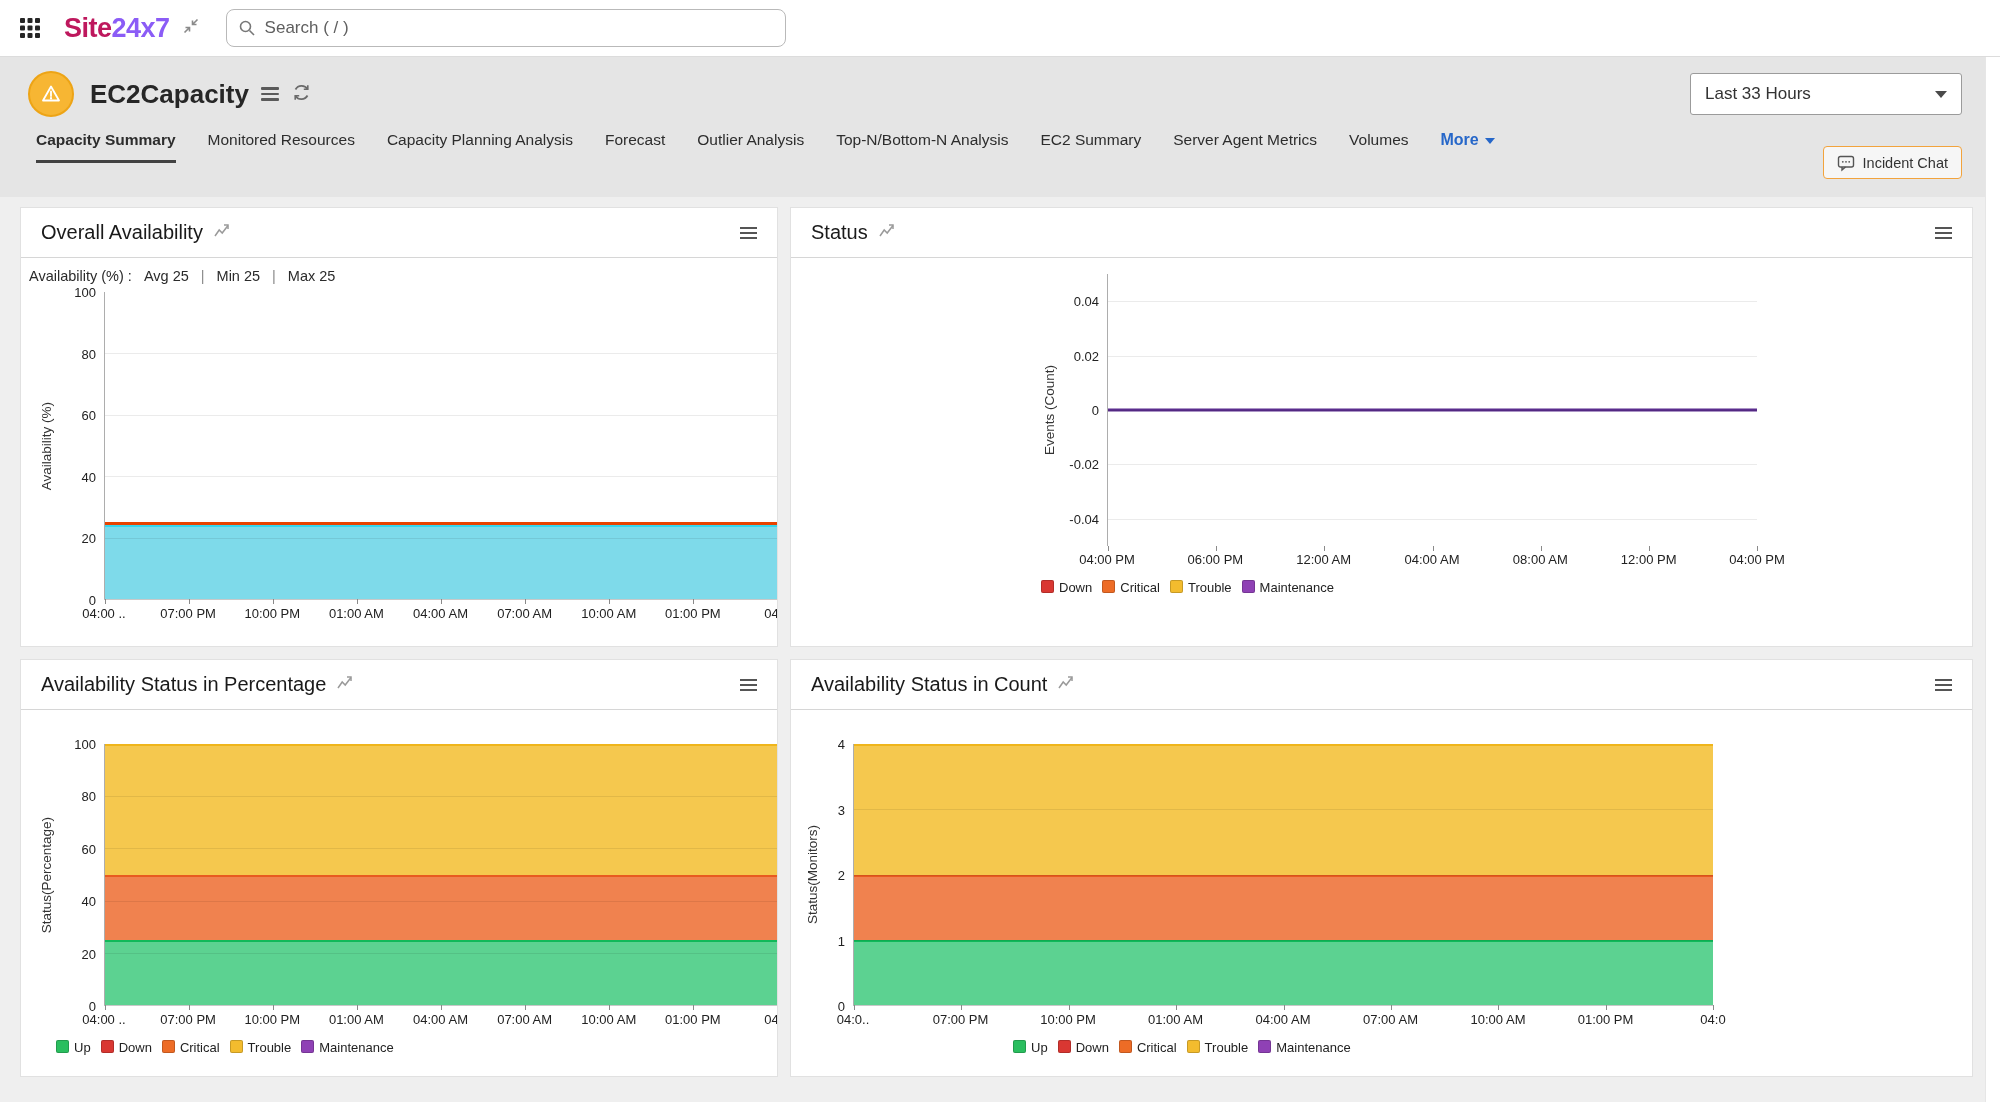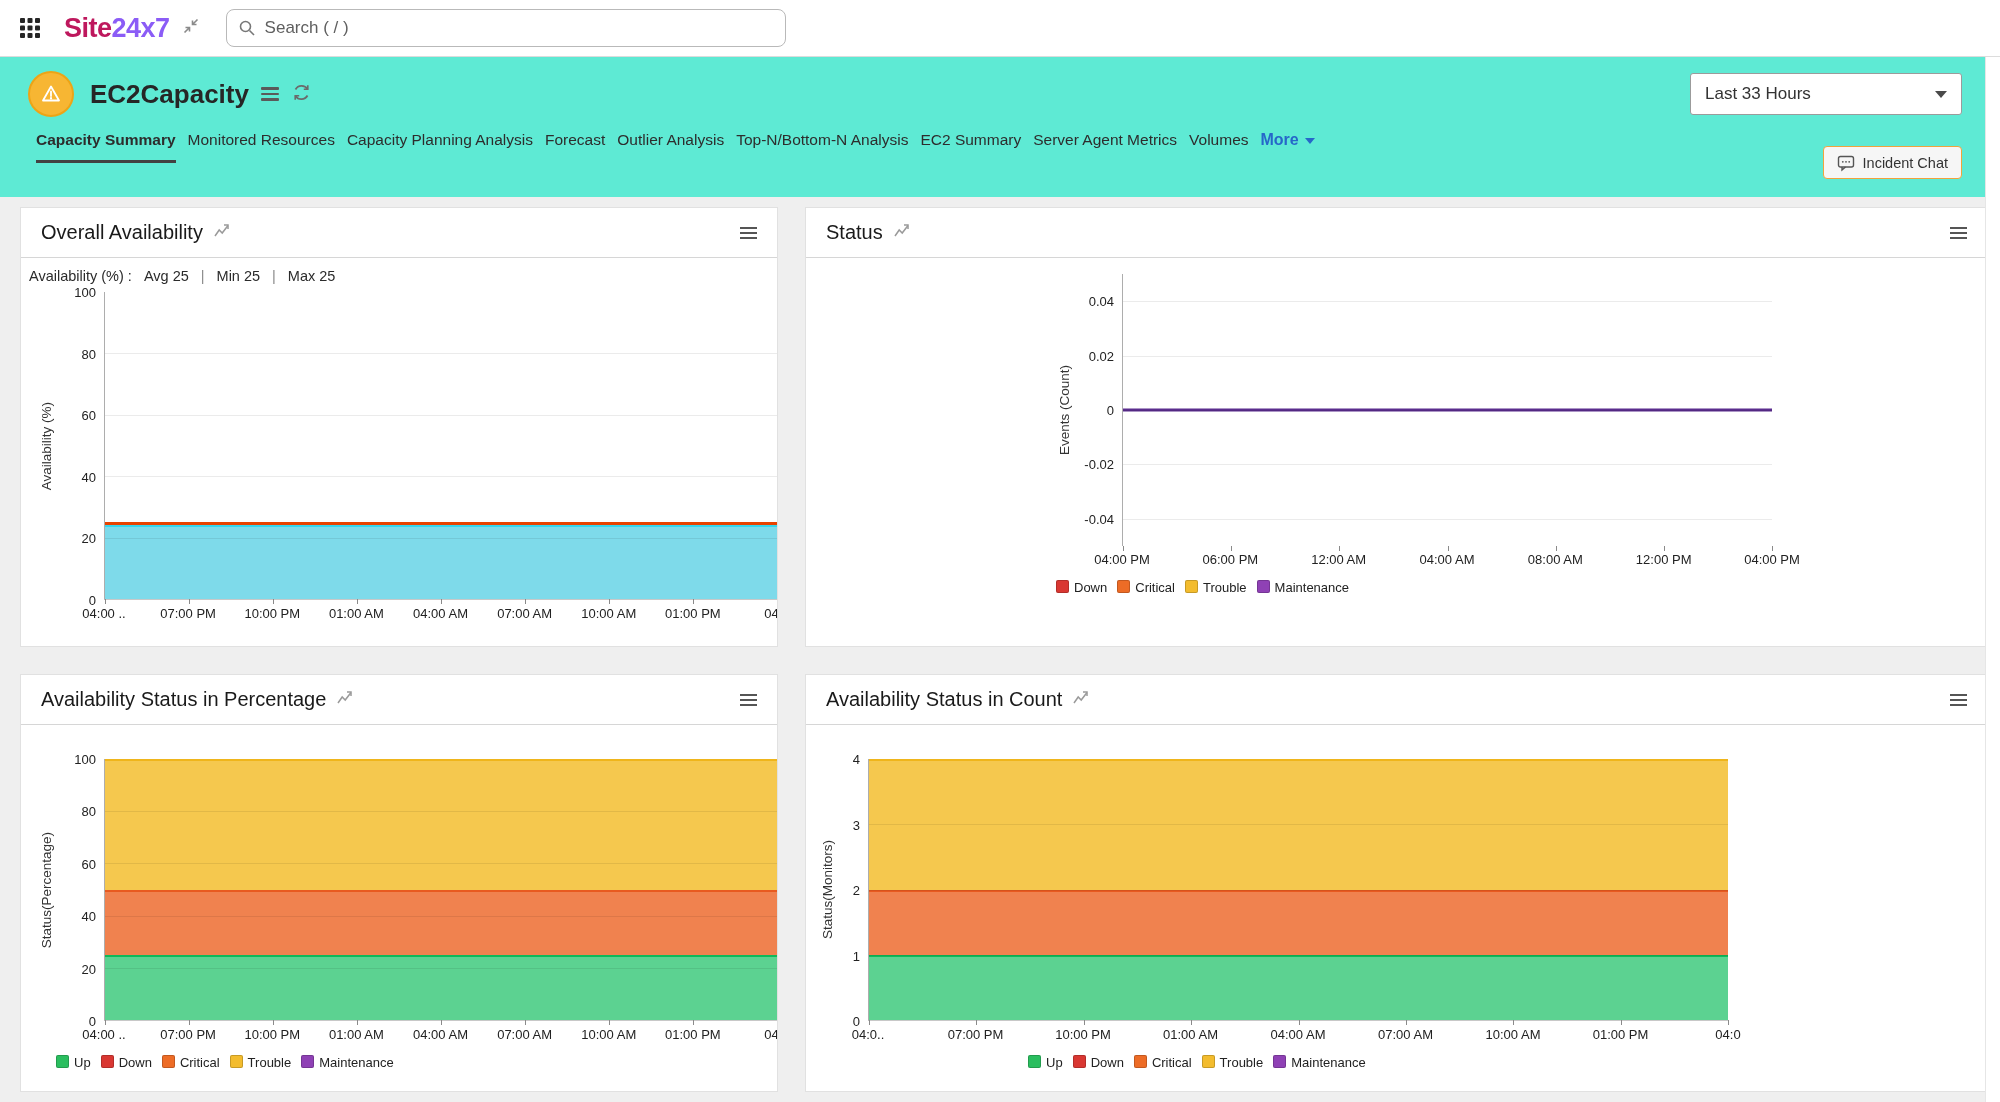--- a/index.html
+++ b/index.html
@@ -15,21 +15,21 @@
   .logo .dark  { color:#8b5cf6; }
   .collapse-icon { margin-left:12px; cursor:pointer; }
   .search-wrap { position:relative; margin-left:26px; }
   .search-wrap input { width:560px; height:38px; border:1px solid #b9b9b9; border-radius:8px;
             padding:0 12px 0 38px; font-size:17px; color:#333; outline:none; background:#fff;
             font-family:"Liberation Sans", sans-serif; }
   .search-wrap input::placeholder { color:#5f5f5f; }
   .search-icon { position:absolute; left:11px; top:9px; }
 
   
-  .page-head { position:relative; background:#5eead4; padding:14px 38px 0 28px; height:140px; }
+  .page-head { position:relative; background:#e5e5e5; padding:14px 38px 0 28px; height:140px; }
   .head-row1 { display:flex; align-items:center; }
   .badge { width:46px; height:46px; border-radius:50%; background:#F7B633; border:2px solid #EDA416;
            display:flex; align-items:center; justify-content:center; margin-right:16px; flex:none; }
   .page-title { font-size:26px; font-weight:700; color:#262626; }
   .menu-bars { margin-left:12px; cursor:pointer; display:inline-block; }
   .menu-bars i { display:block; width:18px; height:2.5px; background:#5a5a5a; border-radius:1px; margin:3px 0; }
   .refresh-icon { margin-left:12px; cursor:pointer; }
   .time-select { margin-left:auto; width:272px; height:42px; border:1px solid #9b9b9b; border-radius:3px;
             display:flex; align-items:center; padding:0 14px; font-size:17px; color:#333;
             cursor:pointer; background:#fff; }
@@ -37,34 +37,34 @@
             border-right:6px solid transparent; border-top:7px solid #4a4a4a; }
   .head-row2 { display:flex; align-items:center; margin:4px 0 0 62px; }
   .subtitle-link { font-size:13.5px; color:#1A5CB8; text-decoration:none; cursor:pointer; }
   .chip { display:inline-flex; align-items:center; margin-left:18px; padding:4px 9px;
           border:1px solid #bfbfbf; border-radius:3px; background:#fff; font-size:13px; color:#333;
           box-shadow:0 1px 1px rgba(0,0,0,.05); cursor:pointer; }
   .chip .sq { width:11px; height:11px; background:#909090; border:1px solid #6e6e6e; border-radius:2px; margin-right:7px; }
   .tag-icon { margin-left:10px; cursor:pointer; }
 
   
-  .tab-bar { display:flex; align-items:flex-end; gap:12px; margin:14px 0 0 8px; }
+  .tab-bar { display:flex; align-items:flex-end; gap:32px; margin:14px 0 0 8px; }
   .tab { font-size:15.5px; color:#2d2d2d; padding-bottom:11px; cursor:pointer; white-space:nowrap;
          border-bottom:3px solid transparent; }
   .tab.active { font-weight:700; border-bottom-color:#424242; }
   .tab.more { color:#2667C9; font-weight:600; font-size:16px; display:flex; align-items:center; gap:6px; }
   .tab.more .caret { width:0; height:0; border-left:5px solid transparent; border-right:5px solid transparent;
          border-top:6px solid #2667C9; margin-top:2px; }
   .incident-chat { position:absolute; right:38px; top:89px; height:33px; display:flex; align-items:center;
          gap:8px; padding:0 13px; background:#f6f6f6; border:1.5px solid #F2A33C; border-radius:4px;
          font-size:14.5px; color:#333; cursor:pointer; }
 
   
   .content { background:#EFEFEF; height:905px; padding:10px 20px 0 20px;
-             display:grid; grid-template-columns:758px 1183px; grid-template-rows:440px 418px; gap:27px; }
+             display:grid; grid-template-columns:758px 1183px; grid-template-rows:440px 418px; gap:12px; }
   .panel { background:#fff; border:1px solid #e1e1e1; overflow:hidden; }
   .panel-head { display:flex; align-items:center; padding:13px 20px; border-bottom:1px solid #d6d6d6; }
   .panel-title { font-size:20px; font-weight:500; color:#1a1a1a; }
   .expand-icon { margin-left:10px; cursor:pointer; }
   .panel-menu { margin-left:auto; cursor:pointer; }
   .panel-menu i { display:block; width:17px; height:2px; background:#555; margin:3px 0; }
 
   .stats-row { display:flex; align-items:center; padding:10px 20px 0 8px; font-size:14.5px; color:#2b2b2b; }
   .stats-row .lbl { margin-right:12px; }
   .stats-row .sep { color:#8a8a8a; margin:0 12px; }

